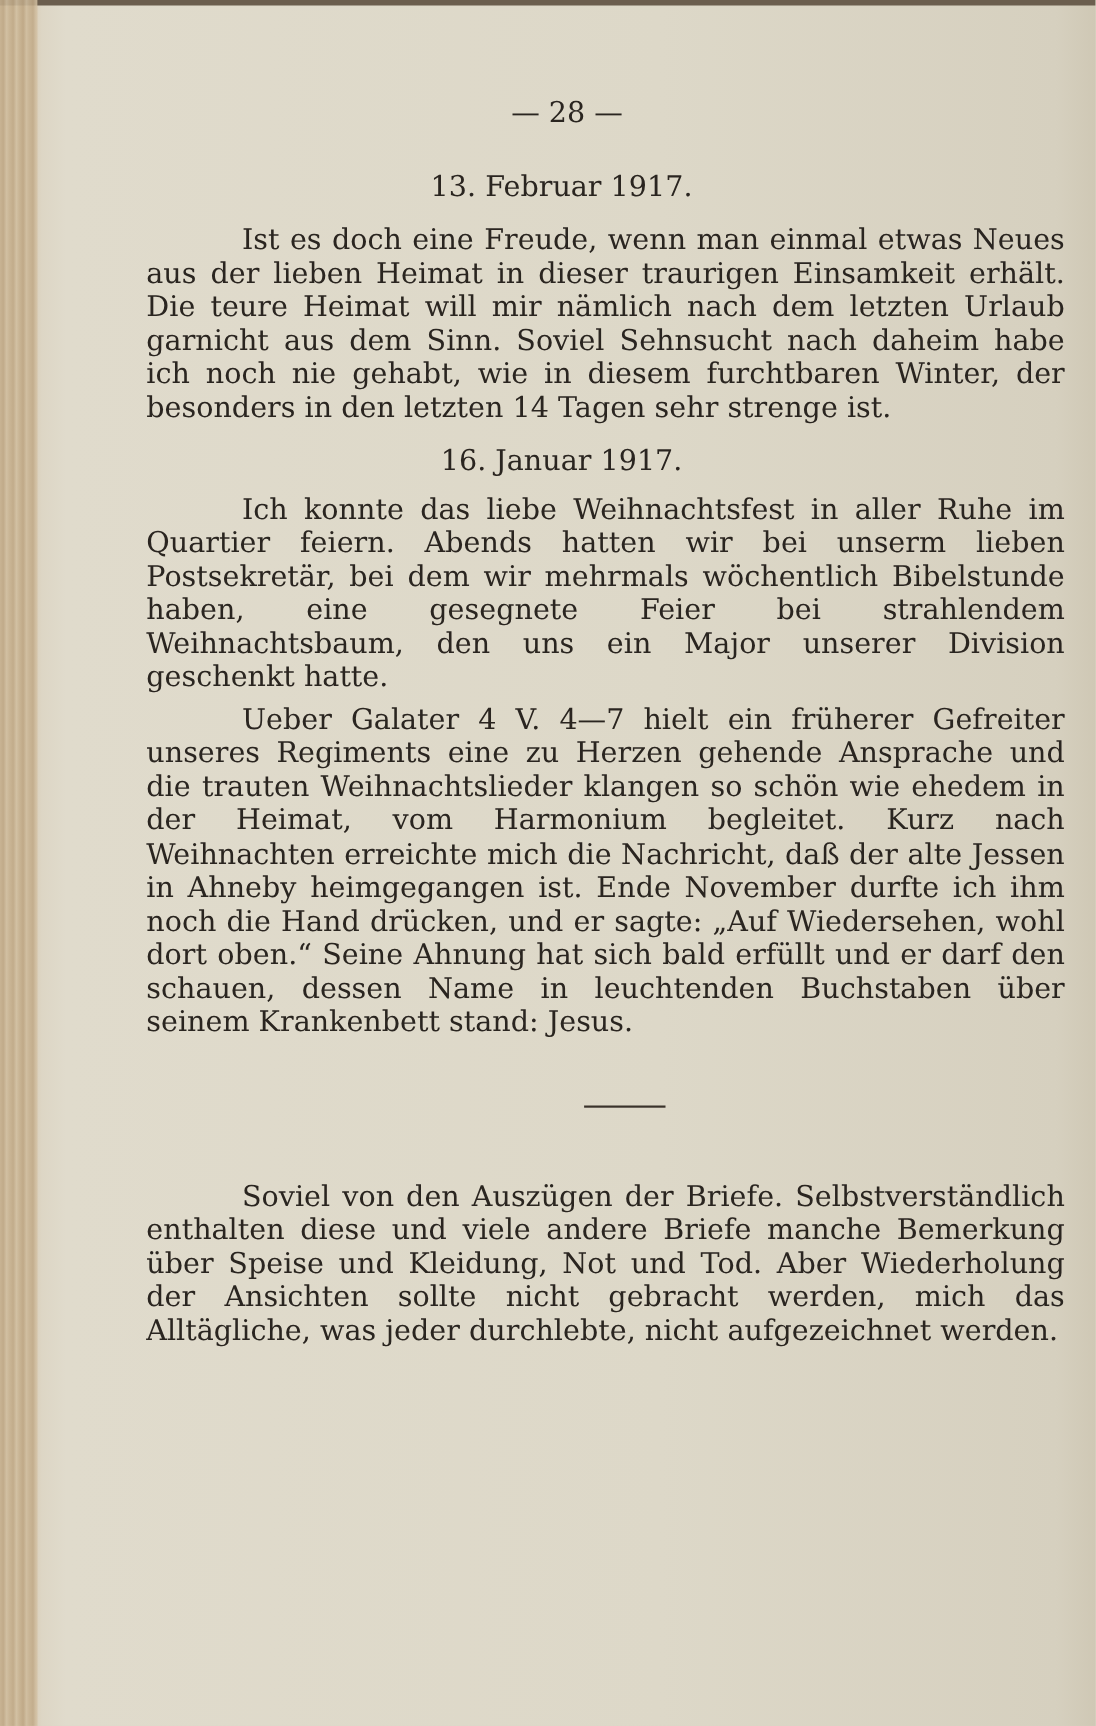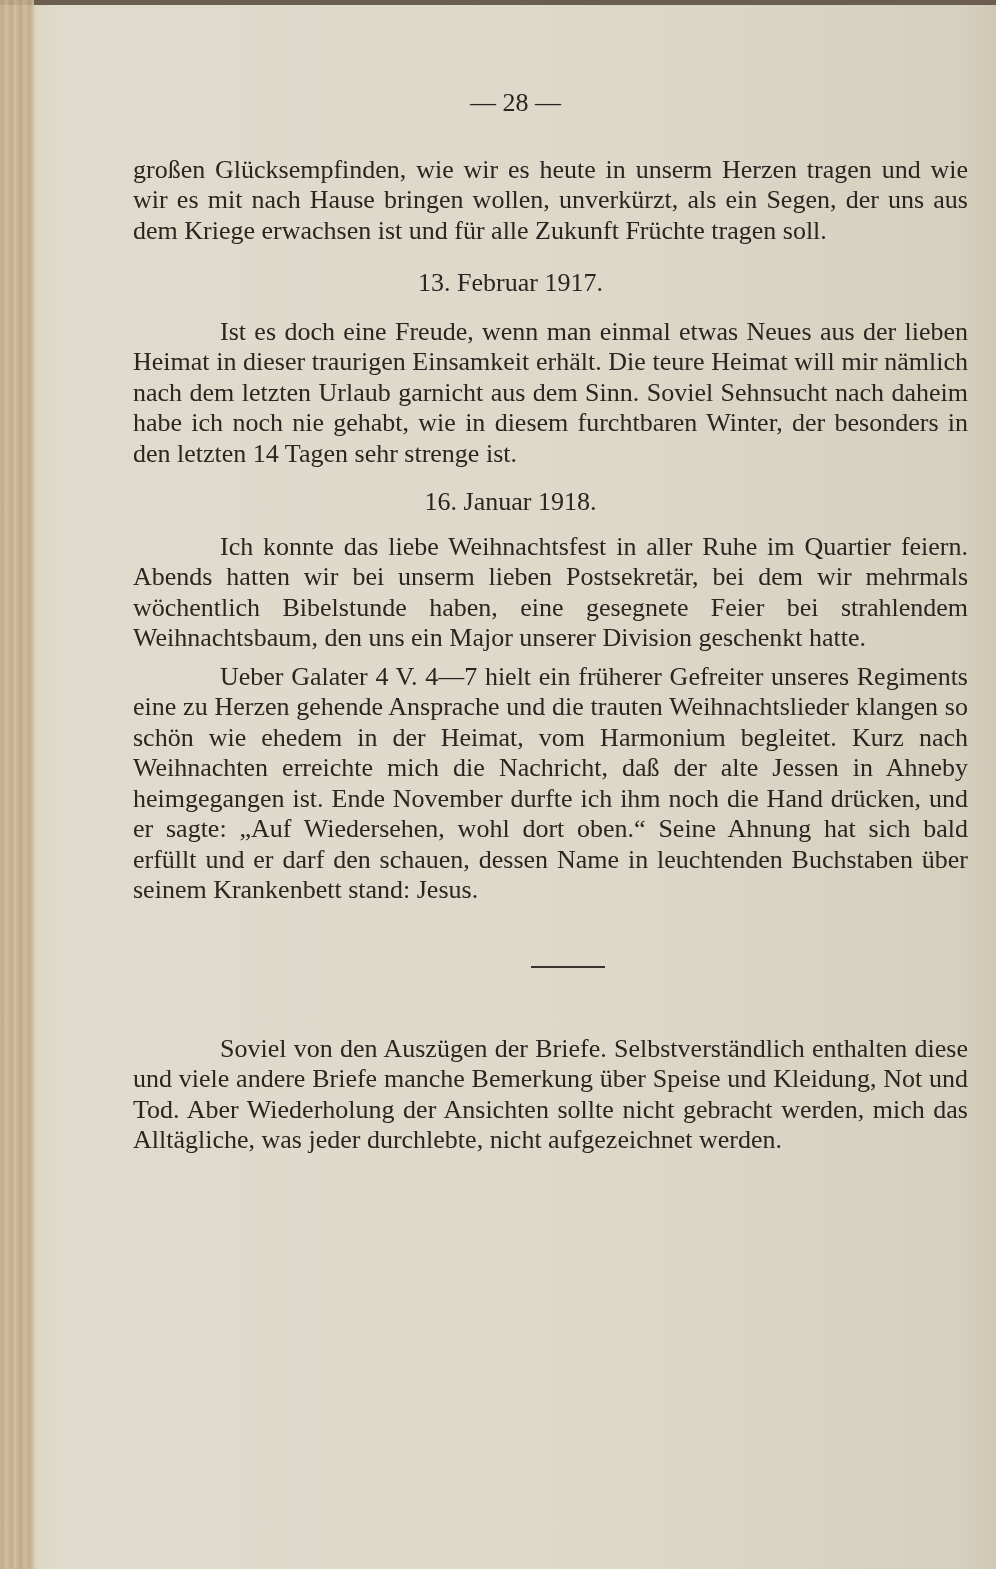--- a/index.html
+++ b/index.html
@@ -6,21 +6,20 @@
   body {
     width: 996px; height: 1569px; overflow: hidden;
     background: #d8d2c2;
     font-family: "DejaVu Serif", "Liberation Serif", serif;
     color: #2a2520;
     position: relative;
   }
   .page {
     position: absolute; left: 0; top: 0; width: 996px; height: 1569px;
     background: linear-gradient(90deg, #c9b79c 0px, #d4c4a8 14px, #c2ad8f 22px, #d9cdb6 30px, #ddd6c5 38px, #e0dbcc 60px, #ddd8c8 600px, #d6d0bf 960px, #cfc8b5 996px);
-    font-family: Liberation Serif, serif;
   }
   .top-edge {
     position: absolute; left: 0; top: 0; width: 996px; height: 5px;
     background: #6b5e4e;
   }
   .binding {
     position: absolute; left: 0; top: 0; width: 34px; height: 1569px;
     background: repeating-linear-gradient(90deg, #c8b392 0px, #bfa886 3px, #d2c0a2 6px, #c7b291 9px);
     opacity: 0.85;
   }
@@ -47,27 +46,26 @@
 </head>
 <body>
 
 <div class="page">
   <div class="top-edge"></div>
   <div class="binding"></div>
 
   <div class="content">
     <div class="page-number">— 28 —</div>
 
-    <p>großen Glücksempfinden, wie wir es heute in unserm Herzen tragen und wie wir es mit nach Hause bringen wollen, unverkürzt, als ein Segen, der uns aus dem Kriege erwachsen ist und für alle Zukunft Früchte tragen soll.</p>
 
     <div class="date">13. Februar 1917.</div>
 
     <p class="indent">Ist es doch eine Freude, wenn man einmal etwas Neues aus der lieben Heimat in dieser traurigen Einsamkeit erhält. Die teure Heimat will mir nämlich nach dem letzten Urlaub garnicht aus dem Sinn. Soviel Sehnsucht nach daheim habe ich noch nie gehabt, wie in diesem furchtbaren Winter, der besonders in den letzten 14 Tagen sehr strenge ist.</p>
 
-    <div class="date second">16. Januar 1918.</div>
+    <div class="date second">16. Januar 1917.</div>
 
     <p class="indent">Ich konnte das liebe Weihnachtsfest in aller Ruhe im Quartier feiern. Abends hatten wir bei unserm lieben Postsekretär, bei dem wir mehrmals wöchentlich Bibelstunde haben, eine gesegnete Feier bei strahlendem Weihnachtsbaum, den uns ein Major unserer Division geschenkt hatte.</p>
     <div class="gap"></div>
     <p class="indent">Ueber Galater 4 V. 4—7 hielt ein früherer Gefreiter unseres Regiments eine zu Herzen gehende Ansprache und die trauten Weihnachtslieder klangen so schön wie ehedem in der Heimat, vom Harmonium begleitet. Kurz nach Weihnachten erreichte mich die Nachricht, daß der alte Jessen in Ahneby heimgegangen ist. Ende November durfte ich ihm noch die Hand drücken, und er sagte: „Auf Wiedersehen, wohl dort oben.“ Seine Ahnung hat sich bald erfüllt und er darf den schauen, dessen Name in leuchtenden Buchstaben über seinem Krankenbett stand: Jesus.</p>
     <div class="gap"></div>
 
     <div class="rule"></div>
 
     <p class="indent">Soviel von den Auszügen der Briefe. Selbstverständlich enthalten diese und viele andere Briefe manche Bemerkung über Speise und Kleidung, Not und Tod. Aber Wiederholung der Ansichten sollte nicht gebracht werden, mich das Alltägliche, was jeder durchlebte, nicht aufgezeichnet werden.</p>
   </div>

